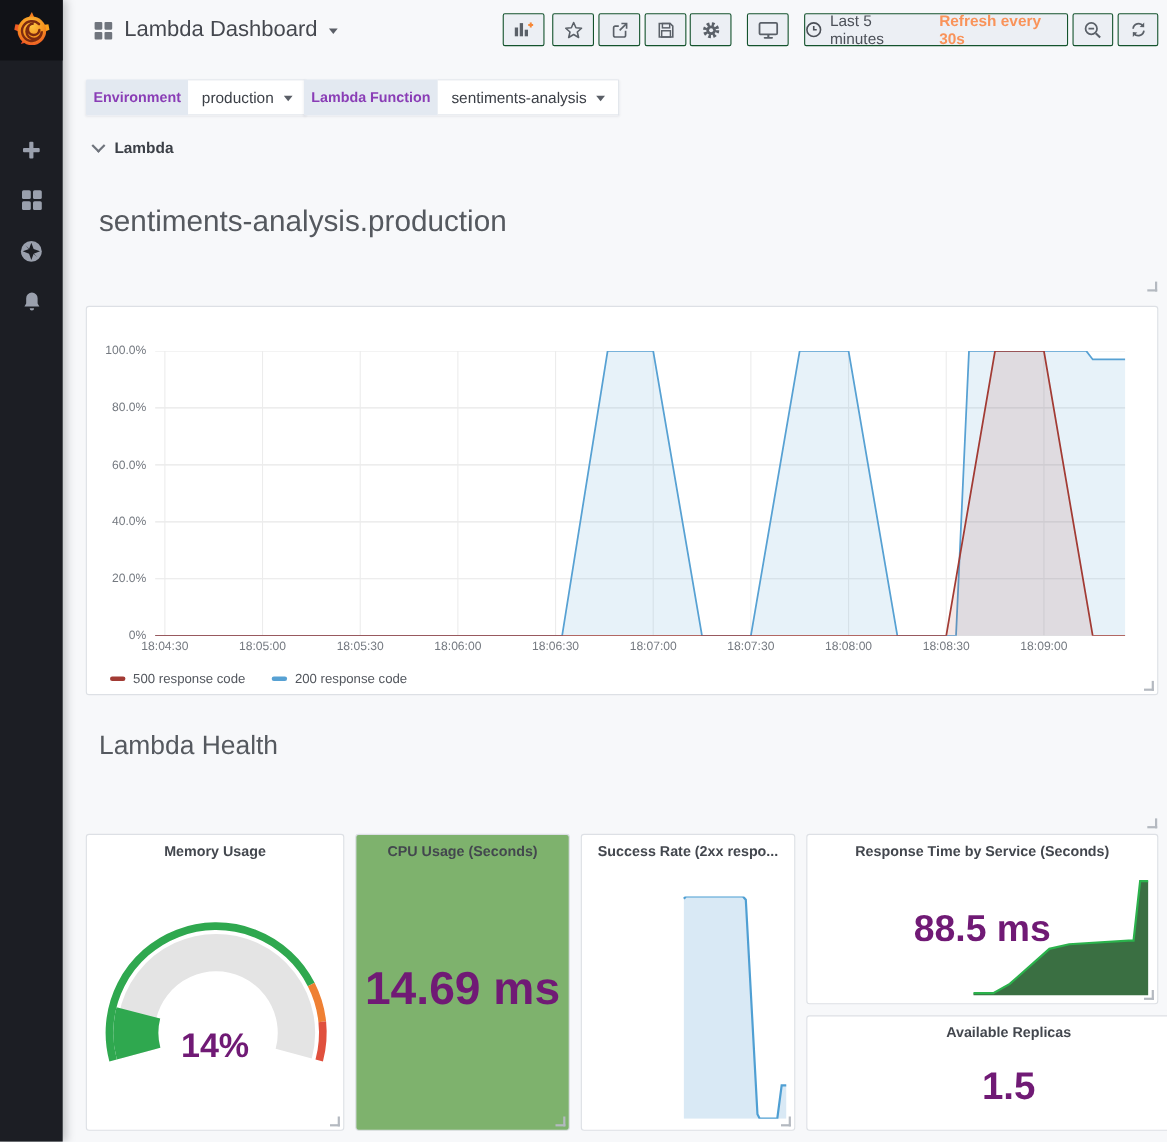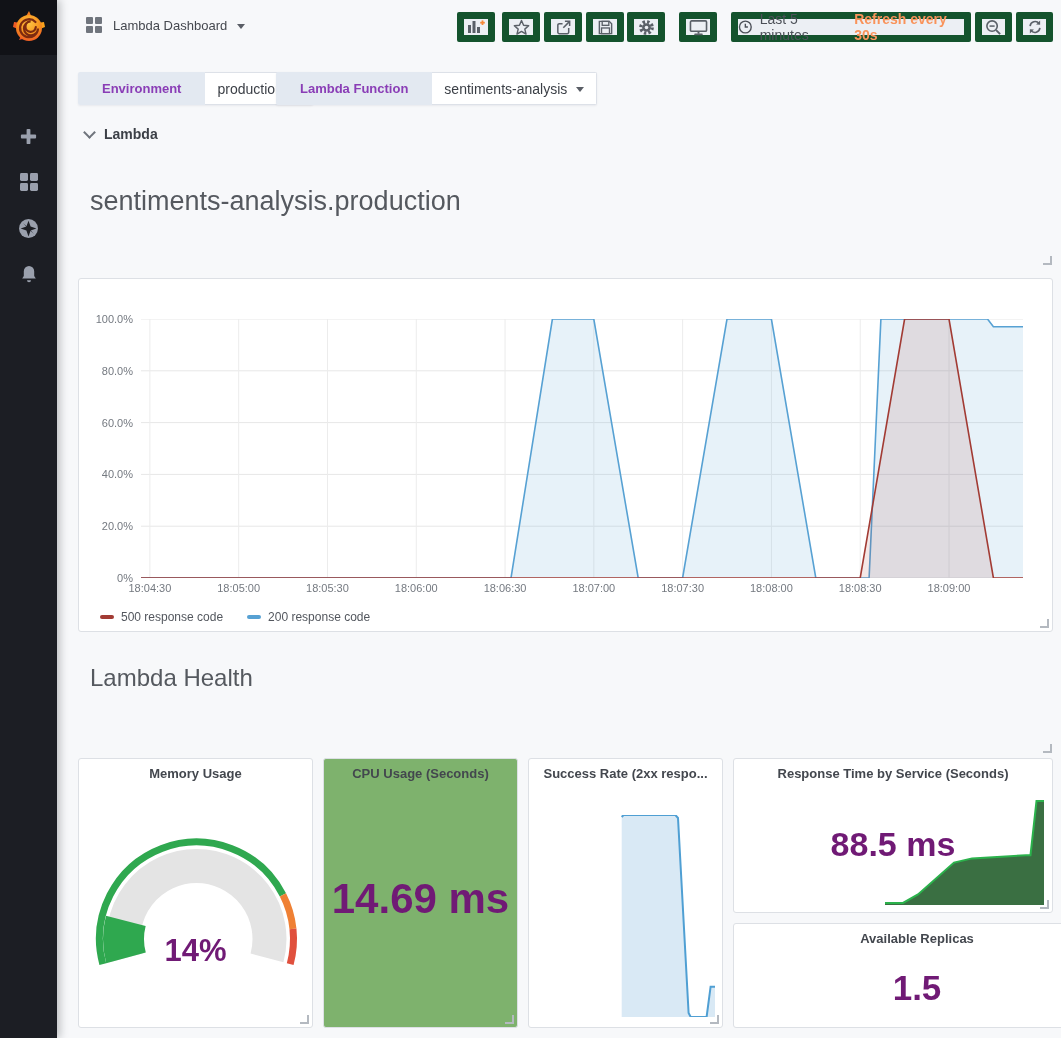--- a/index.html
+++ b/index.html
@@ -6,35 +6,35 @@
   body{width:1061px;height:1038px;background:#f7f8fa;font-family:"Liberation Sans",sans-serif;
        position:relative;overflow:hidden;color:#52565e;-webkit-font-smoothing:antialiased;}
   
   .sidebar{position:absolute;left:0;top:0;width:57px;height:1038px;background:#1c1e24;z-index:6;
            box-shadow:3px 0 8px rgba(20,22,28,.25);}
   .logo{height:55px;background:#111217;display:flex;align-items:center;justify-content:center;cursor:pointer;}
   .side-icon{width:57px;height:46px;display:flex;align-items:center;justify-content:center;cursor:pointer;}
   .side-icon svg{display:block}
   
   .crumb{position:absolute;left:85px;top:16px;display:flex;align-items:center;gap:10px;z-index:2;}
-  .crumb-title{font-size:13px;color:#45484f;}
+  .crumb-title{font-size:20px;color:#45484f;}
   .caret{width:0;height:0;border-left:4px solid transparent;border-right:4px solid transparent;border-top:5px solid #5a5e66;margin-top:2px;}
-  .btn{position:absolute;top:12px;height:30px;background:#eceff4;border:7px solid #14532d;border-radius:2px;
+  .btn{position:absolute;top:12px;height:30px;background:#eceff4;border:1px solid #14532d;border-radius:2px;
        box-sizing:border-box;display:flex;align-items:center;justify-content:center;cursor:pointer;color:#5a6068;z-index:2;}
   .btn svg{display:block}
   .b-add{left:457px;width:38px;} .b-star{left:502px;width:38px;} .b-share{left:544px;width:38px;}
   .b-save{left:586px;width:38px;} .b-gear{left:627px;width:38px;} .b-tv{left:679px;width:38px;}
   .b-time{left:731px;width:240px;gap:7px;font-size:14px;color:#4c5058;}
   .b-zoomout{left:975px;width:37px;} .b-refresh{left:1016px;width:37px;}
   .refresh-lbl{font-weight:bold;margin-left:4px;}
   
   .var-ctrl{position:absolute;top:72px;height:33px;display:flex;z-index:2;border-radius:2px;overflow:hidden;
             box-shadow:0 1px 2px rgba(60,70,90,.08);}
   .v-env{left:78px;} .v-fn{left:276px;}
-  .var-label{background:#e3e9f1;display:flex;align-items:center;padding:0 24px;font-size:13px;font-weight:bold;}
+  .var-label{background:#e3e9f1;display:flex;align-items:center;padding:0 7px;font-size:13px;font-weight:bold;}
   .var-value{background:#fff;border:1px solid #dde1e8;border-left:none;box-sizing:border-box;display:flex;align-items:center;
              gap:9px;padding:0 12px;font-size:14px;color:#3b3f46;cursor:pointer;}
   
   .row-toggle{position:absolute;left:85px;top:126px;display:flex;align-items:center;gap:10px;cursor:pointer;z-index:2;}
   .chev{width:7px;height:7px;border-left:2px solid #6f747c;border-bottom:2px solid #6f747c;transform:rotate(-45deg);margin-top:-4px;}
   .row-label{font-size:14px;font-weight:bold;color:#3c4047;}
   
   .big-title{position:absolute;left:90px;top:186px;font-size:27px;color:#55595f;z-index:1;}
   .section-title{position:absolute;left:90px;top:664px;font-size:24px;color:#55595f;z-index:1;}
   .rsz{position:absolute;width:7px;height:7px;border-right:2px solid #b4b9c0;border-bottom:2px solid #b4b9c0;z-index:3;cursor:nwse-resize;}

